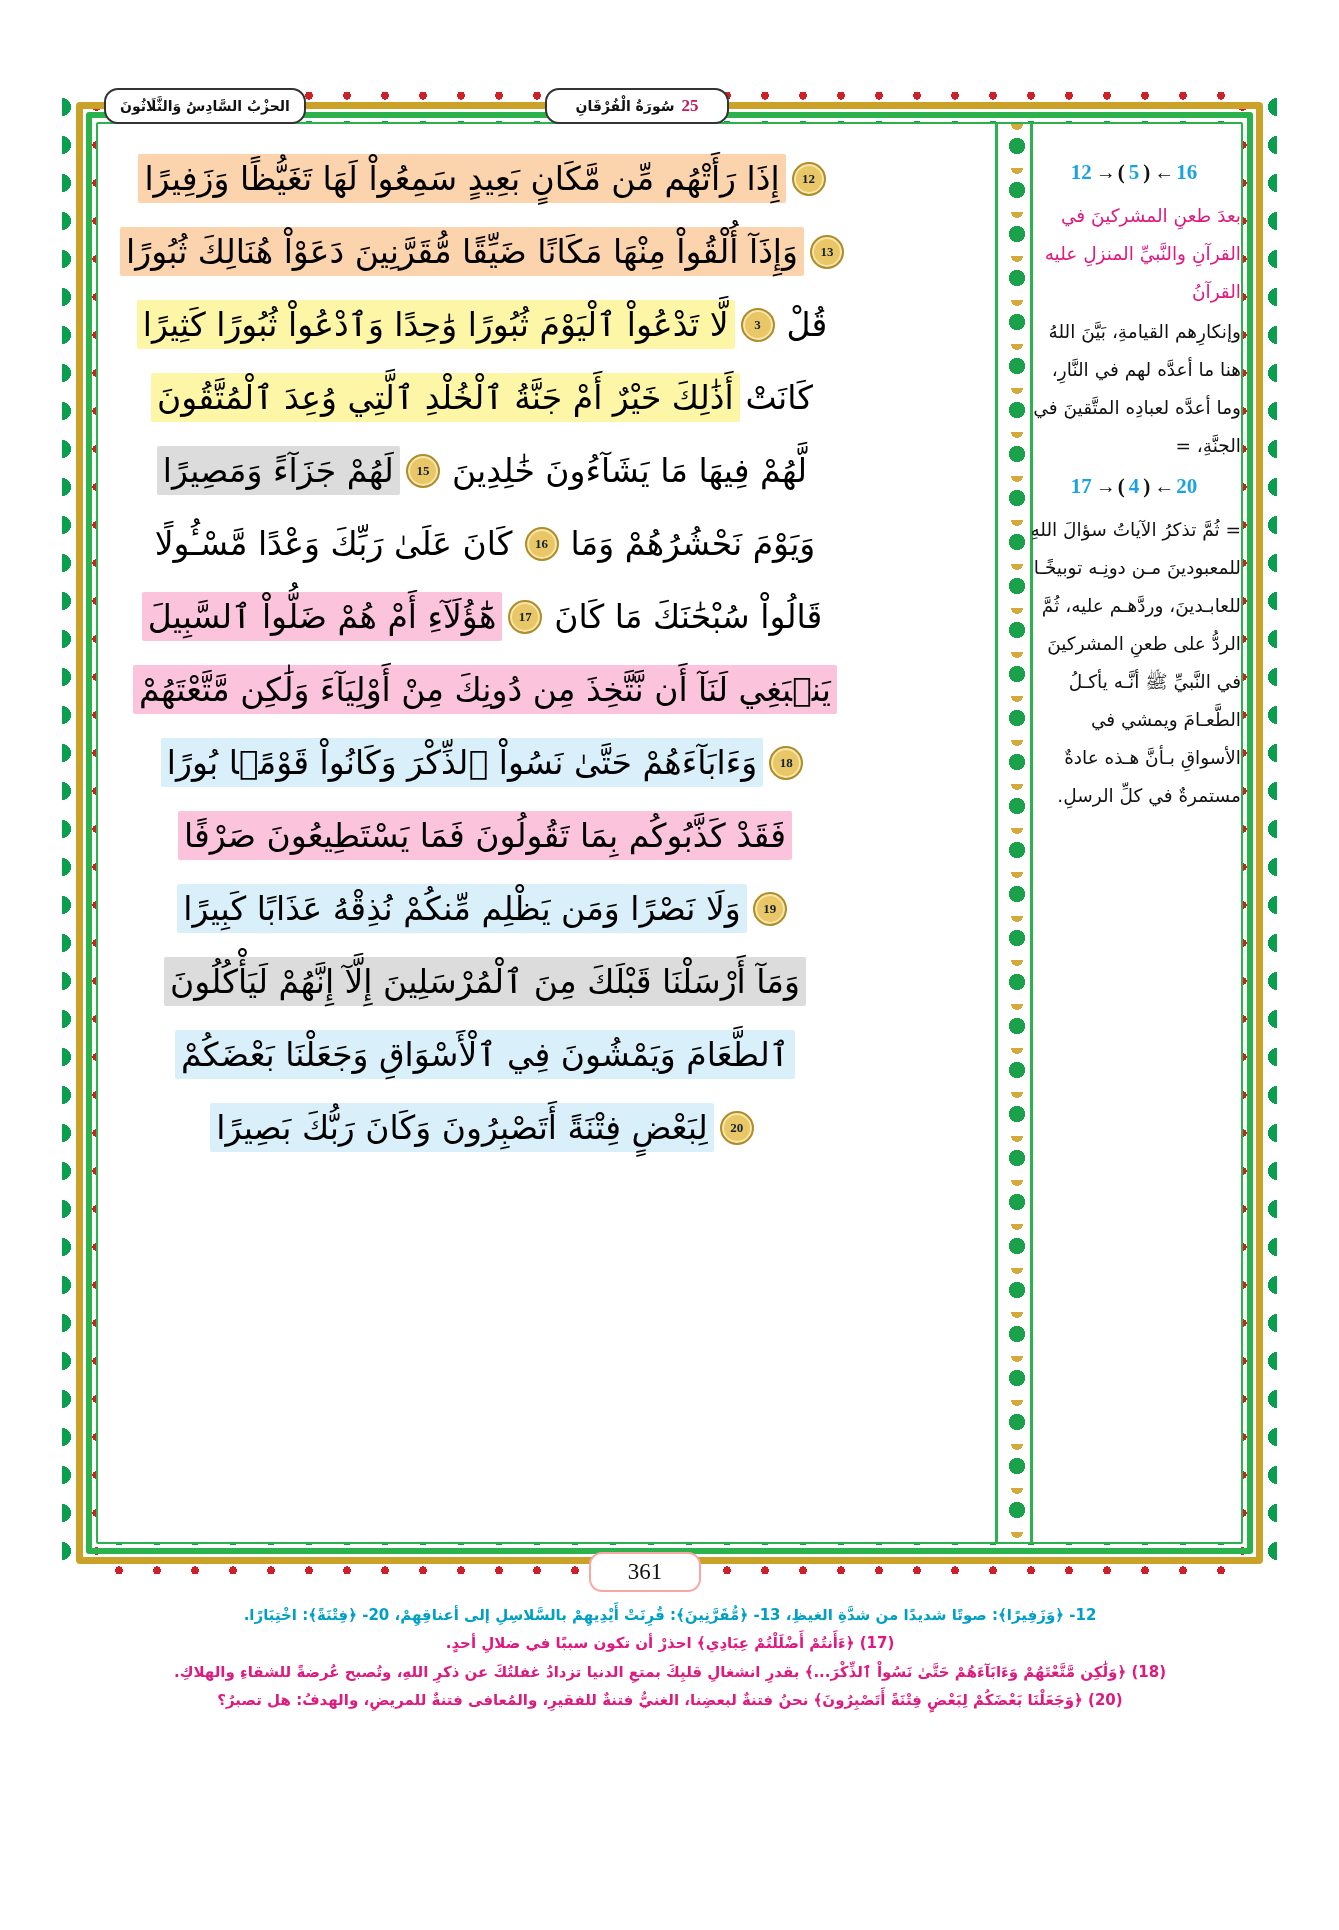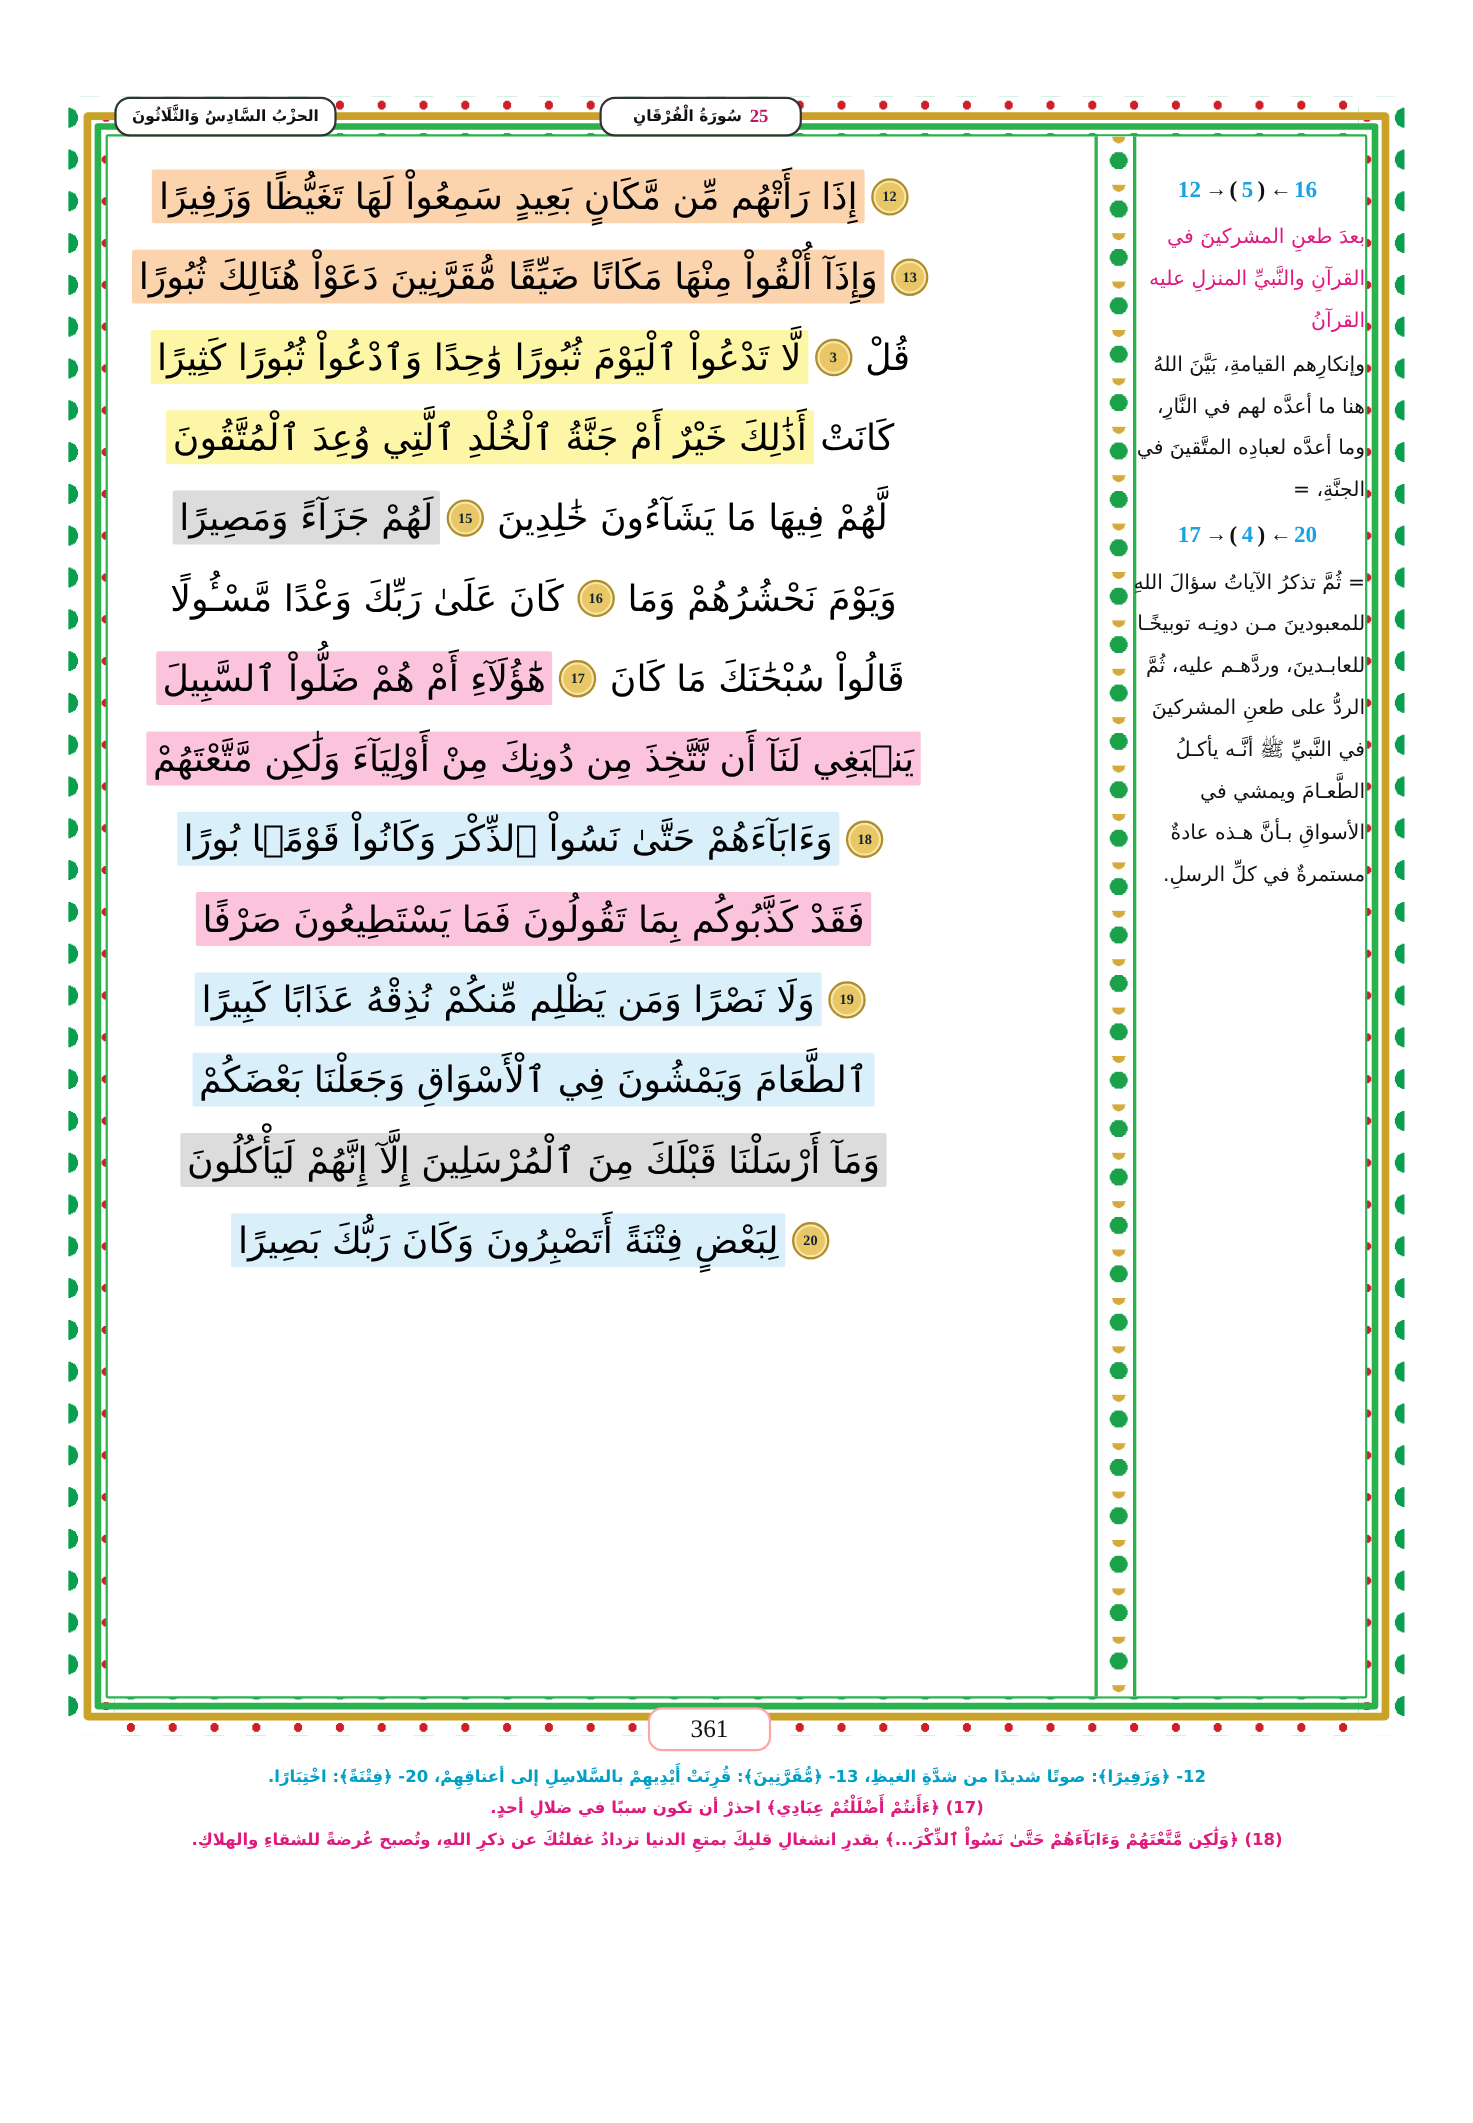--- a/index.html
+++ b/index.html
@@ -174,25 +174,25 @@
       </div>
       <div class="ayah-line">
         <span class="txt hl-pink">فَقَدْ كَذَّبُوكُم بِمَا تَقُولُونَ فَمَا يَسْتَطِيعُونَ صَرْفًا</span>
       </div>
       <div class="ayah-line">
         <div class="line-bg hl-blue"></div>
         <span class="ayah-mark">19</span>
         <span class="txt hl-blue">وَلَا نَصْرًا وَمَن يَظْلِم مِّنكُمْ نُذِقْهُ عَذَابًا كَبِيرًا</span>
       </div>
       <div class="ayah-line">
+        <span class="txt hl-grey">وَمَآ أَرْسَلْنَا قَبْلَكَ مِنَ ٱلْمُرْسَلِينَ إِلَّآ إِنَّهُمْ لَيَأْكُلُونَ</span>
+      </div>
+      <div class="ayah-line">
         <div class="line-bg hl-blue"></div>
         <span class="txt hl-blue">ٱلطَّعَامَ وَيَمْشُونَ فِي ٱلْأَسْوَاقِ وَجَعَلْنَا بَعْضَكُمْ</span>
-      </div>
-      <div class="ayah-line">
-        <span class="txt hl-grey">وَمَآ أَرْسَلْنَا قَبْلَكَ مِنَ ٱلْمُرْسَلِينَ إِلَّآ إِنَّهُمْ لَيَأْكُلُونَ</span>
       </div>
       <div class="ayah-line">
         <div class="line-bg hl-blue"></div>
         <span class="ayah-mark">20</span>
         <span class="txt hl-blue">لِبَعْضٍ فِتْنَةً أَتَصْبِرُونَ وَكَانَ رَبُّكَ بَصِيرًا</span>
       </div>
     </div>
 
   <div id="tafsir-col">
 
@@ -223,15 +223,16 @@
   </div>
 
   <div id="page-num-cartouche">
     <span>361</span>
   </div>
 
   <div id="footnotes">
       <p class="fn cyan">12- ﴿وَزَفِيرًا﴾: صوتًا شديدًا من شدَّةِ الغيظِ، 13- ﴿مُّقَرَّنِينَ﴾: قُرِنَتْ أَيْدِيهِمْ بالسَّلاسِلِ إلى أعناقِهِمْ، 20- ﴿فِتْنَةً﴾: اخْتِبَارًا.</p>
       <p class="fn magenta">(17) ﴿ءَأَنتُمْ أَضْلَلْتُمْ عِبَادِي﴾ احذرْ أن تكون سببًا في ضلالِ أحدٍ.</p>
       <p class="fn magenta">(18) ﴿وَلَٰكِن مَّتَّعْتَهُمْ وَءَابَآءَهُمْ حَتَّىٰ نَسُواْ ٱلذِّكْرَ...﴾ بقدرِ انشغالِ قلبِكَ بمتعِ الدنيا تزدادُ غفلتُكَ عن ذكرِ اللهِ، وتُصبح عُرضةً للشقاءِ والهلاكِ.</p>
+      <p class="fn magenta">(20) ﴿وَجَعَلْنَا بَعْضَكُمْ لِبَعْضٍ فِتْنَةً أَتَصْبِرُونَ﴾ نحنُ فتنةٌ لبعضِنا، الغنيُّ فتنةٌ للفقيرِ، والمُعافى فتنةٌ للمريضِ، والهدفُ: هل تصبرُ؟</p>
     </div>
 
 </div>
 
 </body></html>

